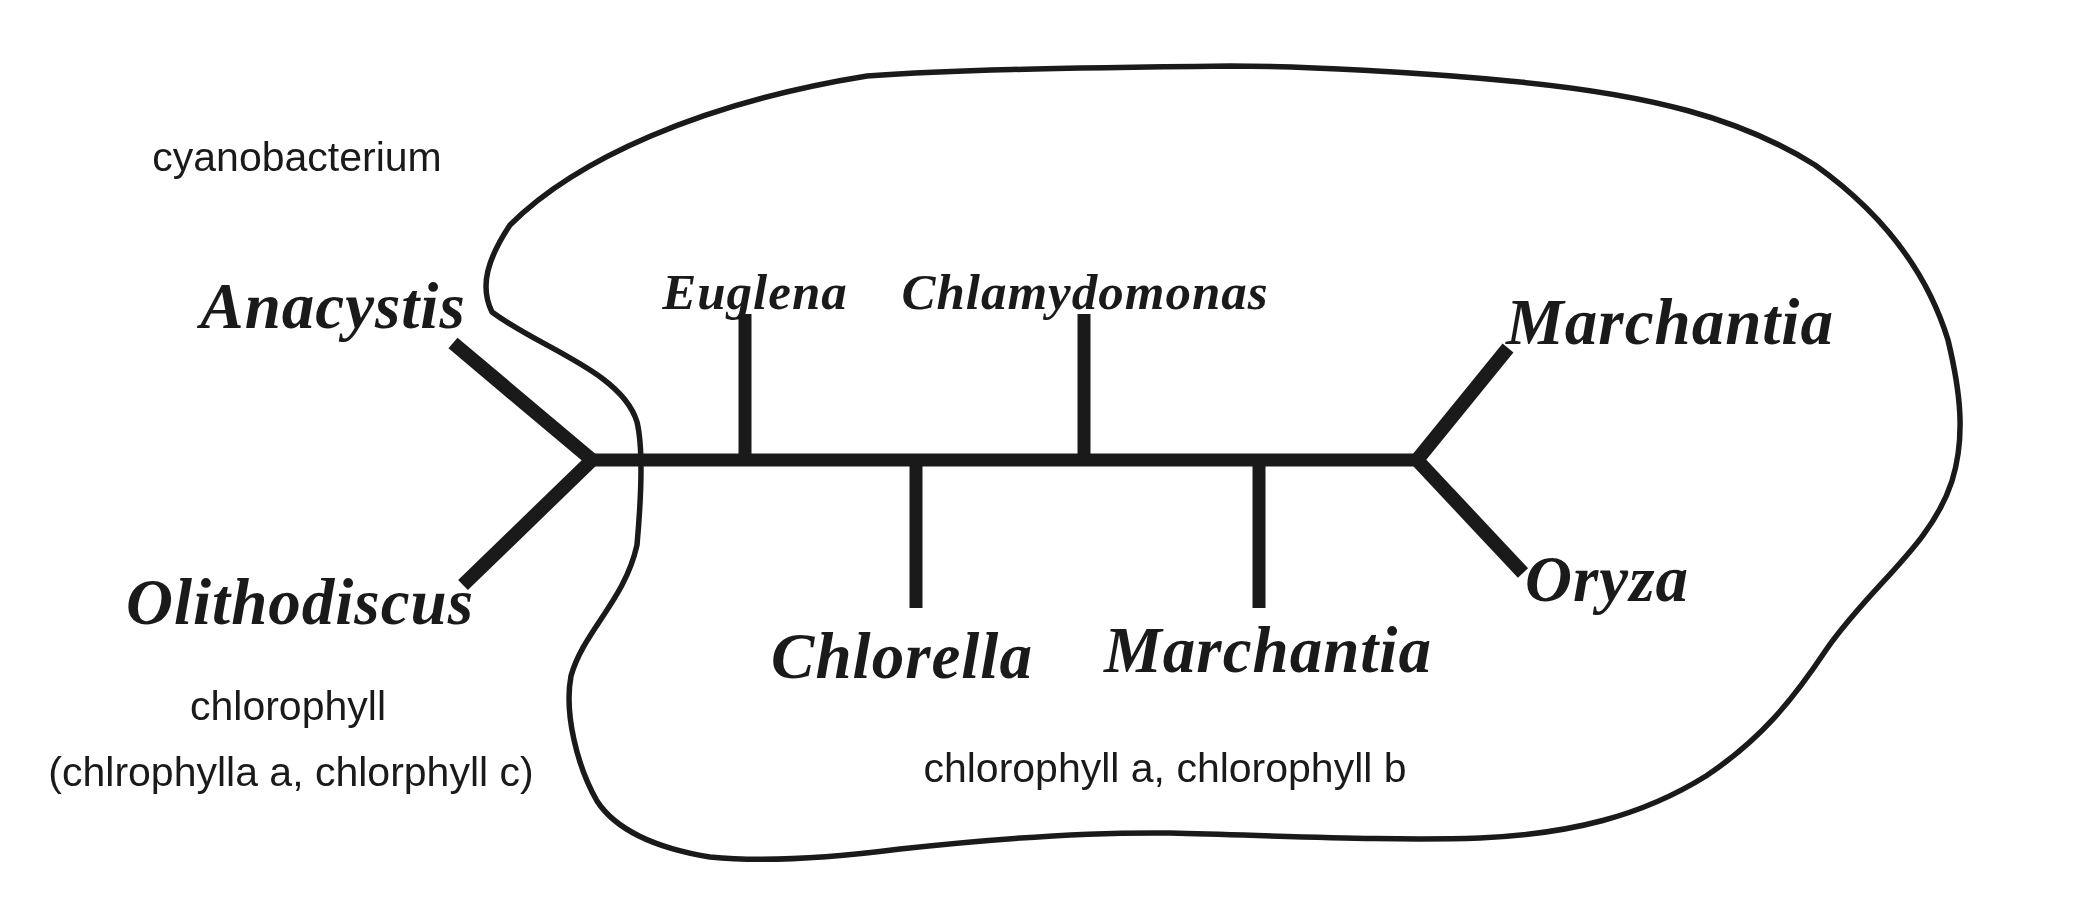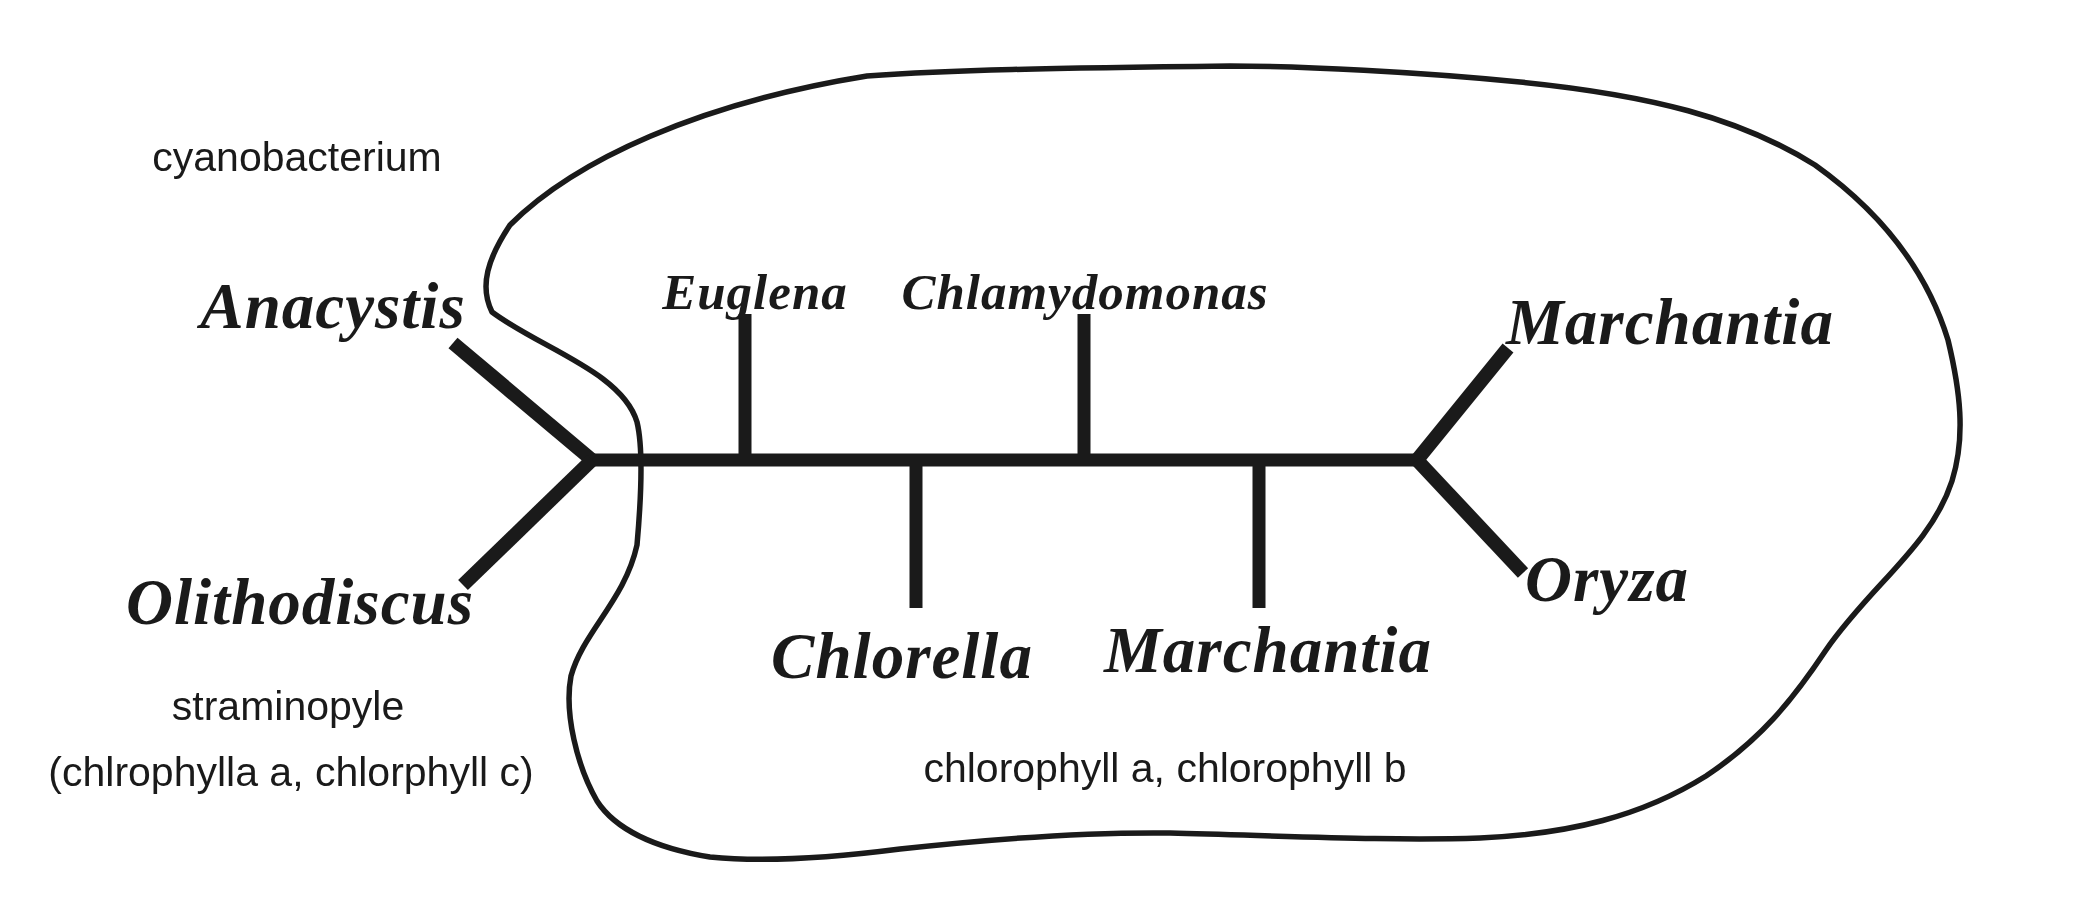--- a/index.html
+++ b/index.html
@@ -71,21 +71,21 @@
     <path d="M 745,314 L 745,460" stroke="#1a1a1a" stroke-width="13" fill="none"></path>
     <path d="M 1084,314 L 1084,460" stroke="#1a1a1a" stroke-width="13" fill="none"></path>
     <path d="M 916,460 L 916,608" stroke="#1a1a1a" stroke-width="13" fill="none"></path>
     <path d="M 1259,460 L 1259,608" stroke="#1a1a1a" stroke-width="13" fill="none"></path>
   </svg>
 
   <div class="lbl group-note" style="left:297px;top:157px;">cyanobacterium</div>
   <div class="lbl taxon" style="left:333px;top:306px;">Anacystis</div>
 
   <div class="lbl taxon" style="left:300px;top:602px;font-style:italic;">Olithodiscus</div>
-  <div class="lbl group-note" style="left:288px;top:706px;">straminopyle</div>
+  <div class="lbl group-note" style="left:288px;top:706px;">chlorophyll</div>
   <div class="lbl group-note" style="left:291px;top:772px;">(chlrophylla a, chlorphyll c)</div>
 
   <div class="lbl taxon big" style="left:755px;top:260px;">Euglena</div>
   <div class="lbl taxon big" style="left:1085px;top:260px;">Chlamydomonas</div>
 
   <div class="lbl taxon" style="left:902px;top:656px;">Chlorella</div>
   <div class="lbl taxon" style="left:1268px;top:650px;text-align:right;">Marchantia</div>
 
   <div class="lbl taxon" style="left:1670px;top:322px;">Marchantia</div>
   <div class="lbl taxon" style="left:1607px;top:579px;">Oryza</div>

